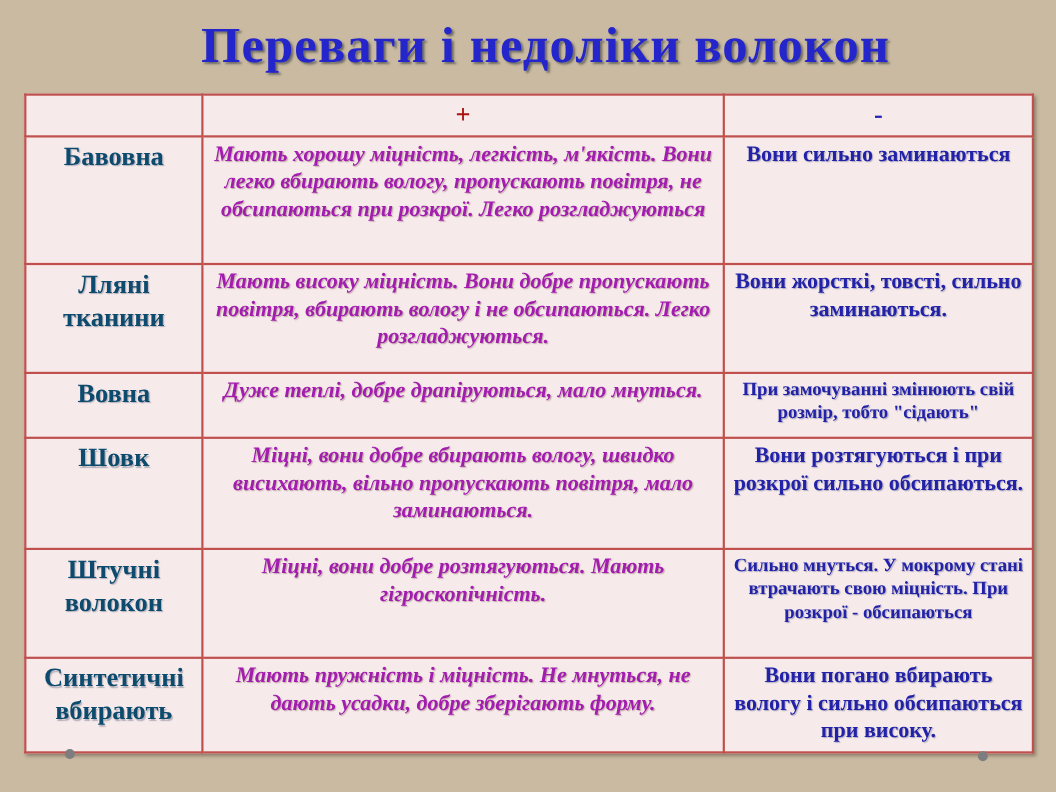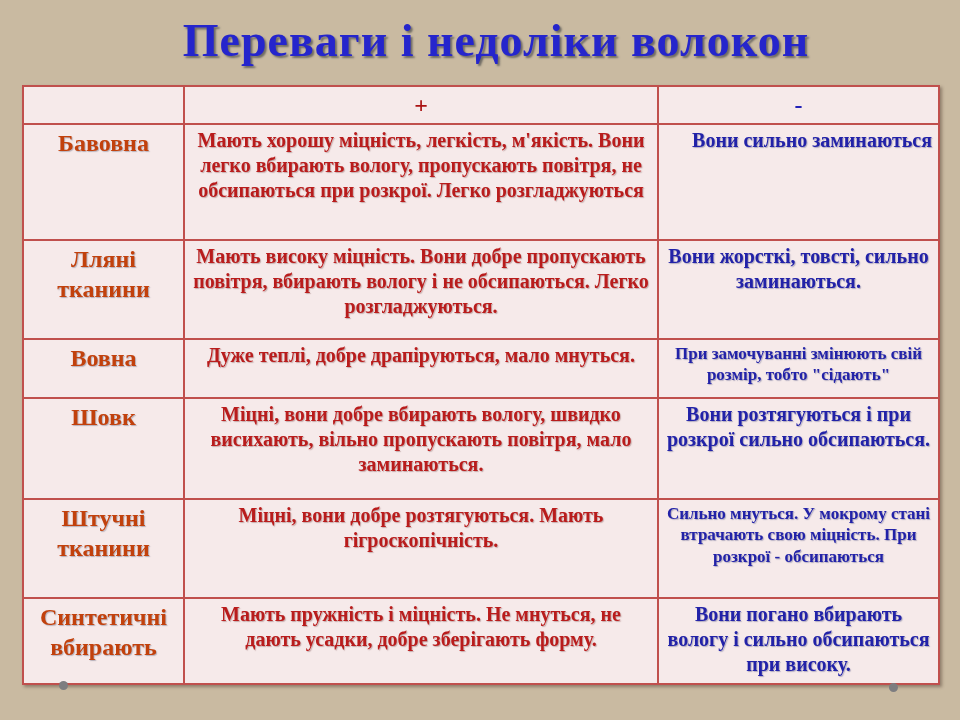--- a/index.html
+++ b/index.html
@@ -51,40 +51,41 @@
 
   .hdr {
     font-size: 24px;
     font-weight: bold;
     height: 29px;
   }
   .hdr-plus { color: #aa1212; }
   .hdr-minus { color: #2222b8; }
 
   .name-cell {
-    color: #c2410c;
+    color: #0c4a6e;
     font-size: 24px;
     font-weight: bold;
     text-shadow: 1px 1px 1px rgba(120,120,140,0.5);
     line-height: 1.5;
   }
   .plus-cell {
-    color: #b91c1c;
+    color: #a21caf;
     font-size: 20px;
     font-weight: bold;
     text-shadow: 1px 1px 1px rgba(150,110,110,0.5);
+    font-style: italic;
   }
   .minus-cell {
     color: #2222a8;
     font-size: 20px;
     font-weight: bold;
     text-shadow: 1px 1px 1px rgba(110,110,150,0.5);
   }
   .minus-cell.small { font-size: 17px; }
-  .minus-cell.left { text-align: right; }
+  .minus-cell.left { text-align: center; }
 
   .r1 td { height: 108px; }
   .r2 td { height: 91px; }
   .r3 td { height: 51px; }
   .r4 td { height: 93px; border-radius: 14px; }
   .r5 td { height: 91px; }
   .r6 td { height: 78px; }
 
   .deco-dot {
     position: absolute;
@@ -127,21 +128,21 @@
       <td class="name-cell">Вовна</td>
       <td class="plus-cell">Дуже теплі, добре драпіруються, мало мнуться.</td>
       <td class="minus-cell small">При замочуванні змінюють свій розмір, тобто "сідають"</td>
     </tr>
     <tr class="r4">
       <td class="name-cell">Шовк</td>
       <td class="plus-cell">Міцні, вони добре вбирають вологу, швидко висихають, вільно пропускають повітря, мало заминаються.</td>
       <td class="minus-cell">Вони розтягуються і при розкрої сильно обсипаються.</td>
     </tr>
     <tr class="r5">
-      <td class="name-cell">Штучні тканини</td>
+      <td class="name-cell">Штучні волокон</td>
       <td class="plus-cell">Міцні, вони добре розтягуються. Мають гігроскопічність.</td>
       <td class="minus-cell small">Сильно мнуться. У мокрому стані втрачають свою міцність. При розкрої - обсипаються</td>
     </tr>
     <tr class="r6">
       <td class="name-cell">Синтетичні вбирають</td>
       <td class="plus-cell">Мають пружність і міцність. Не мнуться, не дають усадки, добре зберігають форму.</td>
       <td class="minus-cell">Вони погано вбирають вологу і сильно обсипаються при високу.</td>
     </tr>
   </tbody>
 </table>

